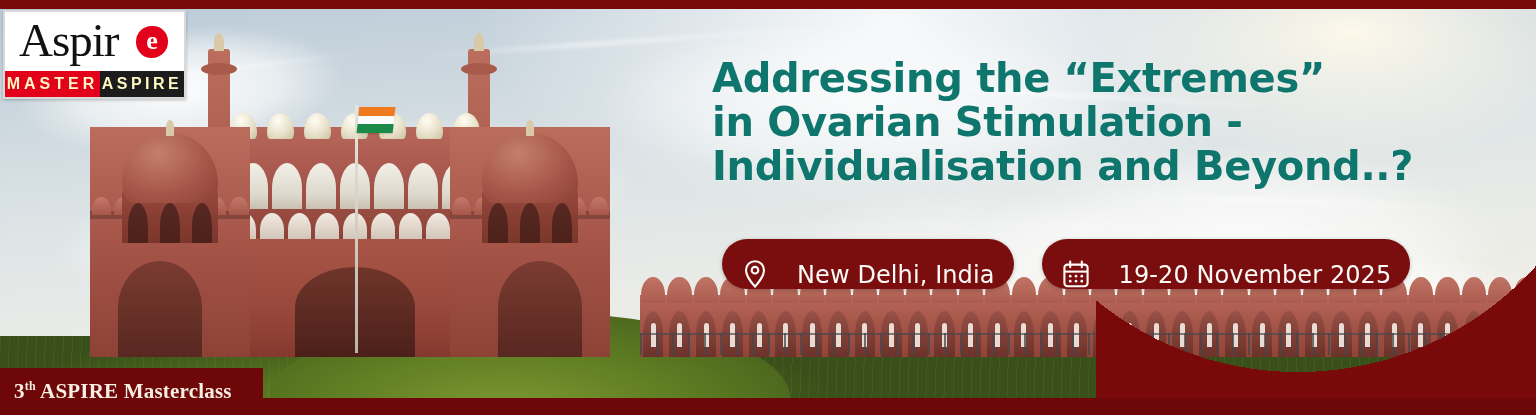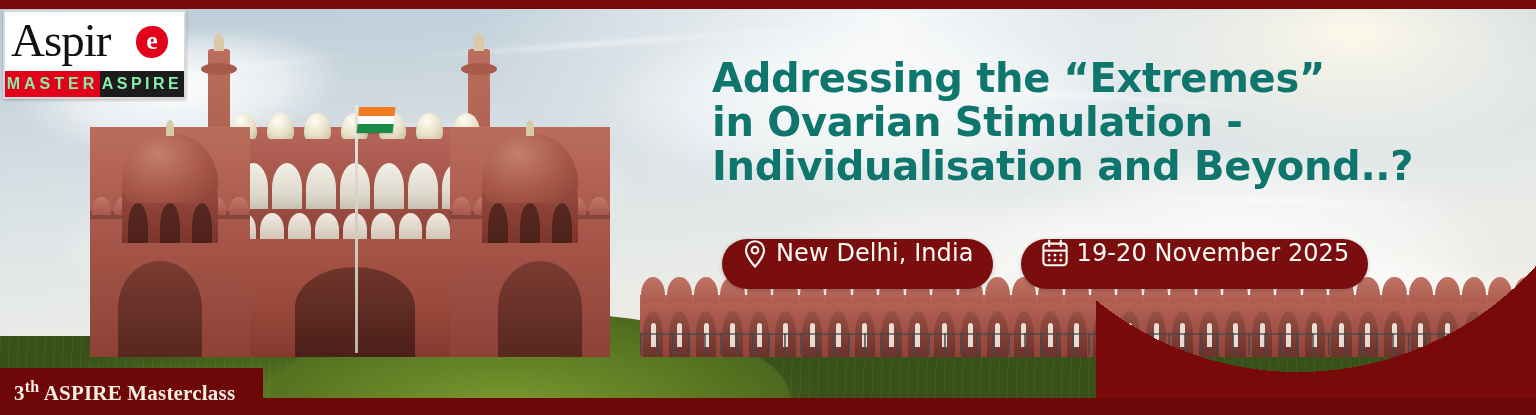--- a/index.html
+++ b/index.html
@@ -232,34 +232,34 @@
   }
   .edition-tag .txt {
     color:#f6eee3;
     font-family:"Liberation Serif", serif;
     font-weight:700;
     font-size:21px;
     letter-spacing:.2px;
     padding-left:14px;
     white-space:nowrap;
   }
-  .edition-tag sup { font-size:16px; vertical-align:super;text-align:center; }
+  .edition-tag sup { font-size:12px; vertical-align:super;text-align:center; }
 
   
   .logo {
     position:absolute; left:3px; top:10px; width:183px; height:89px;
     background:#ffffff; z-index:25;
     border:2px solid #d9d9d9;
     box-shadow:0 1px 3px rgba(0,0,0,.25);
     display:flex; flex-direction:column;
   }
   .logo-top {
     flex:1 1 auto; position:relative;
     display:flex; align-items:center; justify-content:flex-start;
-    padding-left:6px; overflow:hidden;
+    padding-left:14px; overflow:hidden;
   }
   .logo-word {
     font-family:"Liberation Serif", serif;
     font-size:47px; font-weight:400; color:#111;
     letter-spacing:-1px; line-height:1;
     margin-top:-2px;
   }
   .logo-e {
     position:absolute; right:16px; top:50%; margin-top:-16px;
     width:32px; height:32px; border-radius:50% 48% 52% 50%;
@@ -269,21 +269,21 @@
   .logo-e b {
     font-family:"Liberation Serif", serif;
     color:#fff; font-size:26px; line-height:1; font-weight:700;
     margin-top:-2px;
   }
   .logo-bottom {
     height:26px; display:flex; width:100%;
   }
   .logo-master, .logo-class {
     flex:1 1 auto; display:flex; align-items:center; justify-content:center;
-    color:#86efac; font-weight:700; font-size:16px; letter-spacing:4px;
+    color:#fef9c3; font-weight:700; font-size:16px; letter-spacing:4px;
     font-family:"Liberation Sans", sans-serif;
   }
   .logo-master { background:#e2001a; }
   .logo-class  { background:#1c1c1c; letter-spacing:3.5px; }
 
   
   .headline {
     position:absolute; left:712px; top:56px; width:790px; z-index:15;
   }
   .headline .line {
@@ -298,23 +298,23 @@
   }
 
   
   .pills {
     position:absolute; left:722px; top:239px; z-index:16;
     display:flex; gap:28px; align-items:center;
   }
   .pill {
     height:50px; border-radius:25px;
     background:#7a0e0e;
-    display:flex; align-items:flex-start;
+    display:flex; align-items:flex-end;
     padding:0 19px 0 20px;
-    gap:8px;
+    gap:29px;
     box-shadow:0 1px 4px rgba(0,0,0,.22);
   }
   .pill .label {
     color:#fdfbf7;
     font-family:"DejaVu Sans", sans-serif;
     font-size:24px;
     font-weight:400;
     white-space:nowrap;
     letter-spacing:.1px;
   }

